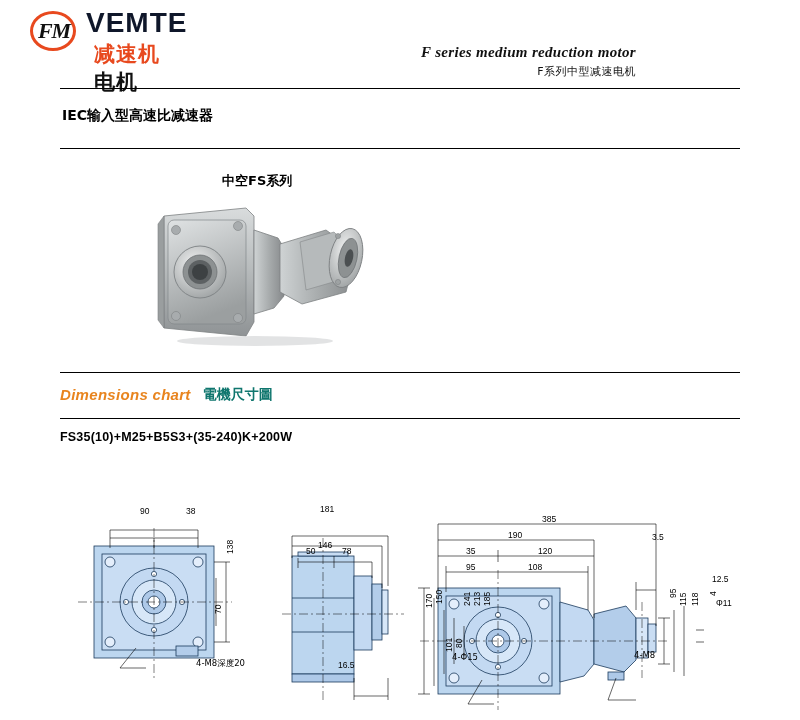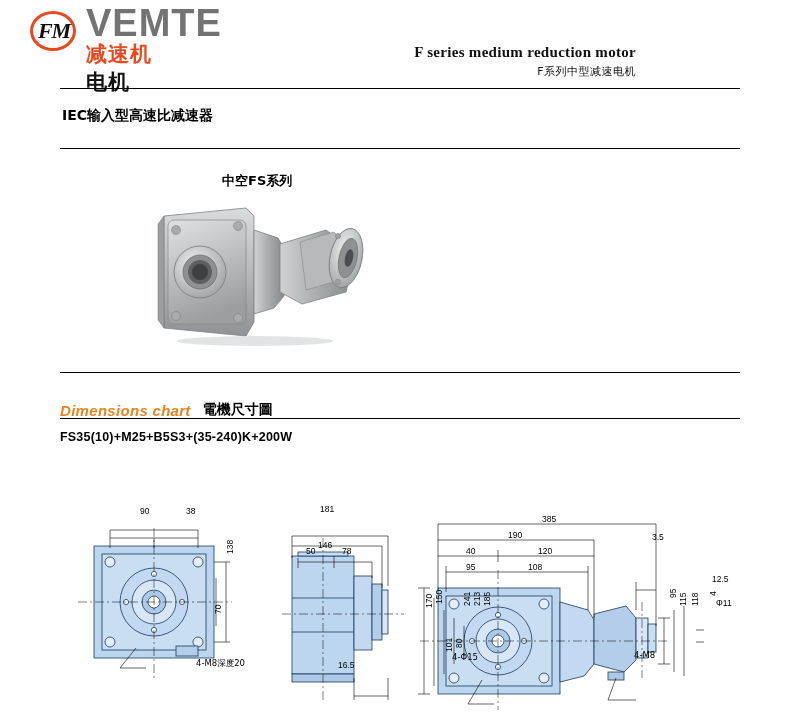--- a/index.html
+++ b/index.html
@@ -52,54 +52,55 @@
     color: #111;
     letter-spacing: -1px;
   }
   .logo-text {
     display: flex;
     flex-direction: column;
   }
   .logo-name {
     font-family: "Liberation Sans", sans-serif;
     font-weight: bold;
-    font-size: 38px;
+    font-size: 28px;
     line-height: 30px;
-    color: #737373;
+    color: #0f172a;
     letter-spacing: 1px;
   }
   .logo-sub {
     display: flex;
     align-items: baseline;
     margin-top: 2px;
     flex-direction: column;
   }
   .logo-sub .cn1 {
     font-family: "DejaVu Sans", sans-serif;
     font-weight: bold;
     font-size: 21px;
     color: #e8491e;
     letter-spacing: 1px;
   }
   .logo-sub .cn2 {
     font-family: "DejaVu Sans", sans-serif;
     font-weight: bold;
     font-size: 21px;
     color: #111;
-    margin-left: 0;
+    margin-left: 8px;
     letter-spacing: 1px;
   }
 
   .header-right {
     position: absolute;
     right: 28px; top: 44px;
     text-align: right;
   }
   .header-right .en {
     font-family: "Liberation Serif", serif;
+    font-style: italic;
     font-weight: bold;
     font-size: 15px;
     color: #111;
     letter-spacing: 0.3px;
   }
   .header-right .cn {
     font-family: "DejaVu Sans", sans-serif;
     font-size: 11px;
     color: #111;
     margin-top: 3px;
@@ -153,36 +154,35 @@
     position: absolute;
     left: 150px; top: 196px;
     width: 238px; height: 152px;
   }
 
   
   .dim-head {
     position: absolute;
     left: 60px; top: 386px;
     display: flex;
-    align-items: center;
-    margin-top: 15px;
+    align-items: flex-start;
   }
   .dim-head .en {
     font-family: "Liberation Sans", sans-serif;
     font-weight: bold;
     font-style: italic;
     font-size: 15px;
     color: #e8841e;
     letter-spacing: 0.3px;
   }
   .dim-head .cn {
     font-family: "DejaVu Sans", sans-serif;
     font-weight: bold;
     font-size: 14px;
-    color: #000000;
+    color: #0f766e;
     margin-left: 12px;
   }
 
   .model-code {
     position: absolute;
     left: 60px; top: 430px;
     font-family: "Liberation Sans", sans-serif;
     font-weight: bold;
     font-size: 12.5px;
     letter-spacing: 0.2px;
@@ -485,21 +485,21 @@
       <line x1="204" y1="164" x2="196" y2="186"></line>
       <line x1="196" y1="186" x2="224" y2="186"></line>
 
       <line x1="284" y1="116" x2="292" y2="116"></line>
       <line x1="284" y1="128" x2="292" y2="128"></line>
     </g>
   </svg>
 
   <div class="dim-text" style="left:542px; top:58px;">385</div>
   <div class="dim-text" style="left:508px; top:74px;">190</div>
-  <div class="dim-text" style="left:466px; top:90px;">40</div>
+  <div class="dim-text" style="left:466px; top:90px;">35</div>
   <div class="dim-text" style="left:538px; top:90px;">120</div>
   <div class="dim-text" style="left:466px; top:106px;">95</div>
   <div class="dim-text" style="left:528px; top:106px;">108</div>
   <div class="dim-text" style="left:652px; top:76px;">3.5</div>
 
   <div class="dim-text v" style="left:424px; top:152px; transform: rotate(-90deg);">170</div>
   <div class="dim-text v" style="left:434px; top:148px; transform: rotate(-90deg);">150</div>
   <div class="dim-text v" style="left:444px; top:196px; transform: rotate(-90deg);">101</div>
   <div class="dim-text v" style="left:454px; top:192px; transform: rotate(-90deg);">80</div>
   <div class="dim-text v" style="left:462px; top:150px; transform: rotate(-90deg);">241</div>

